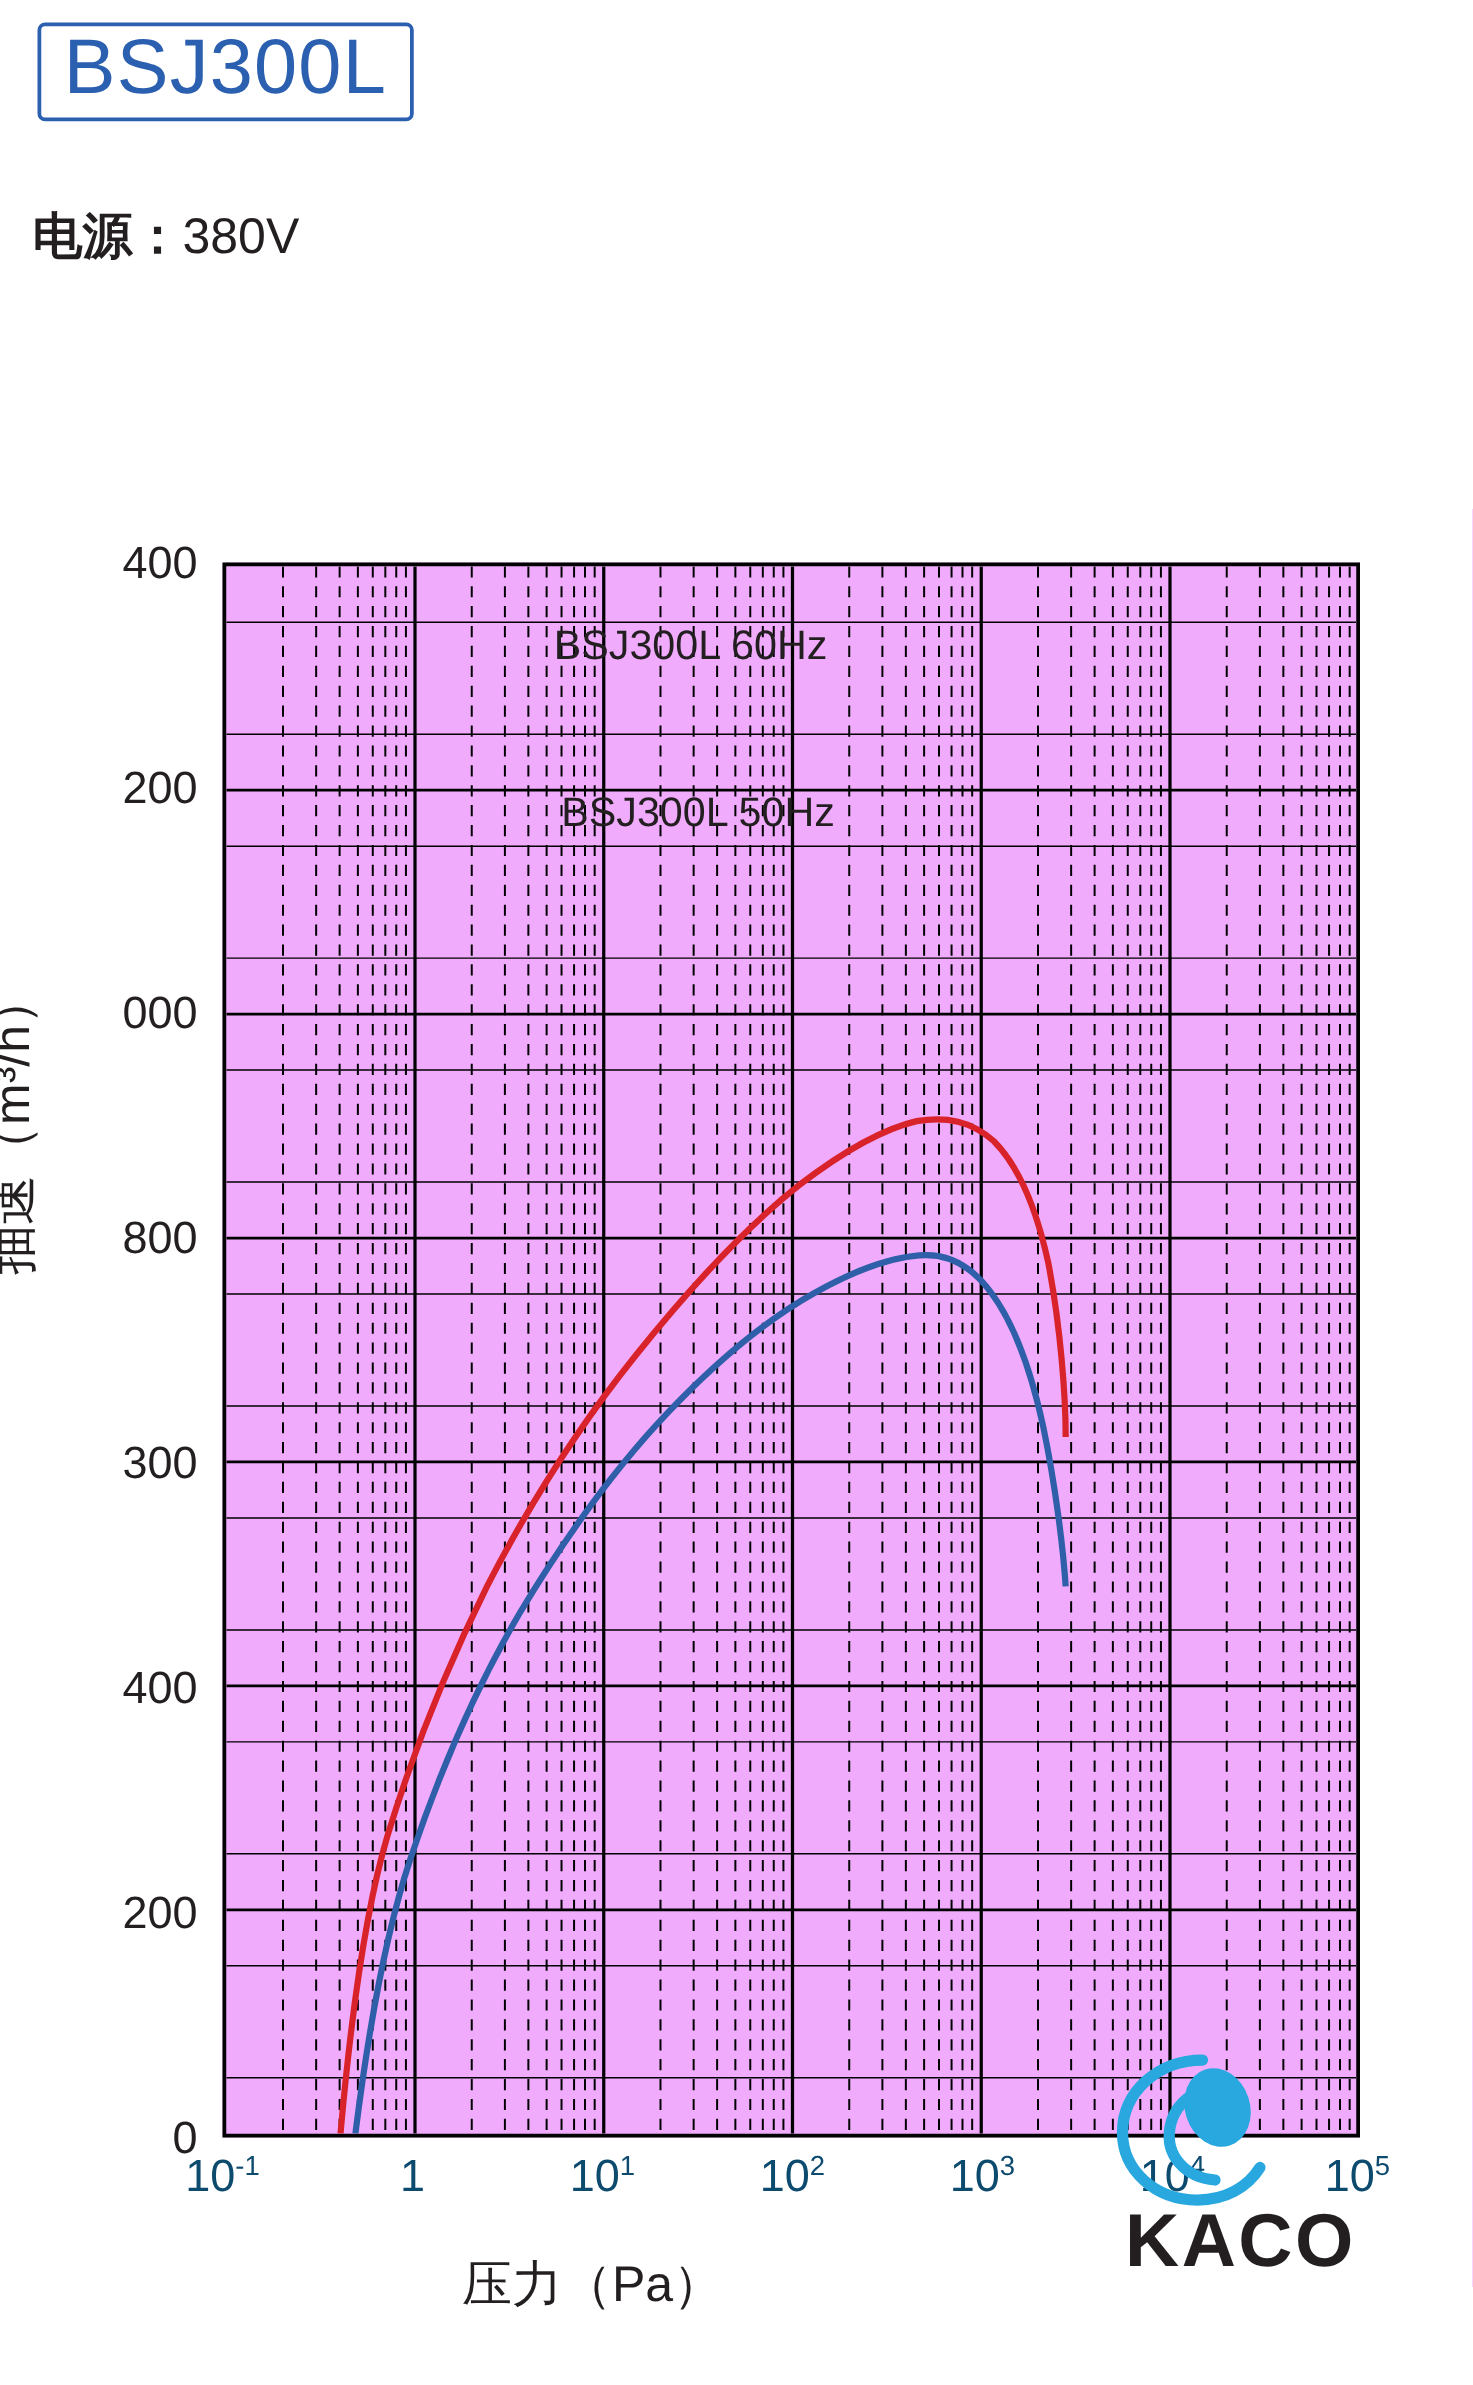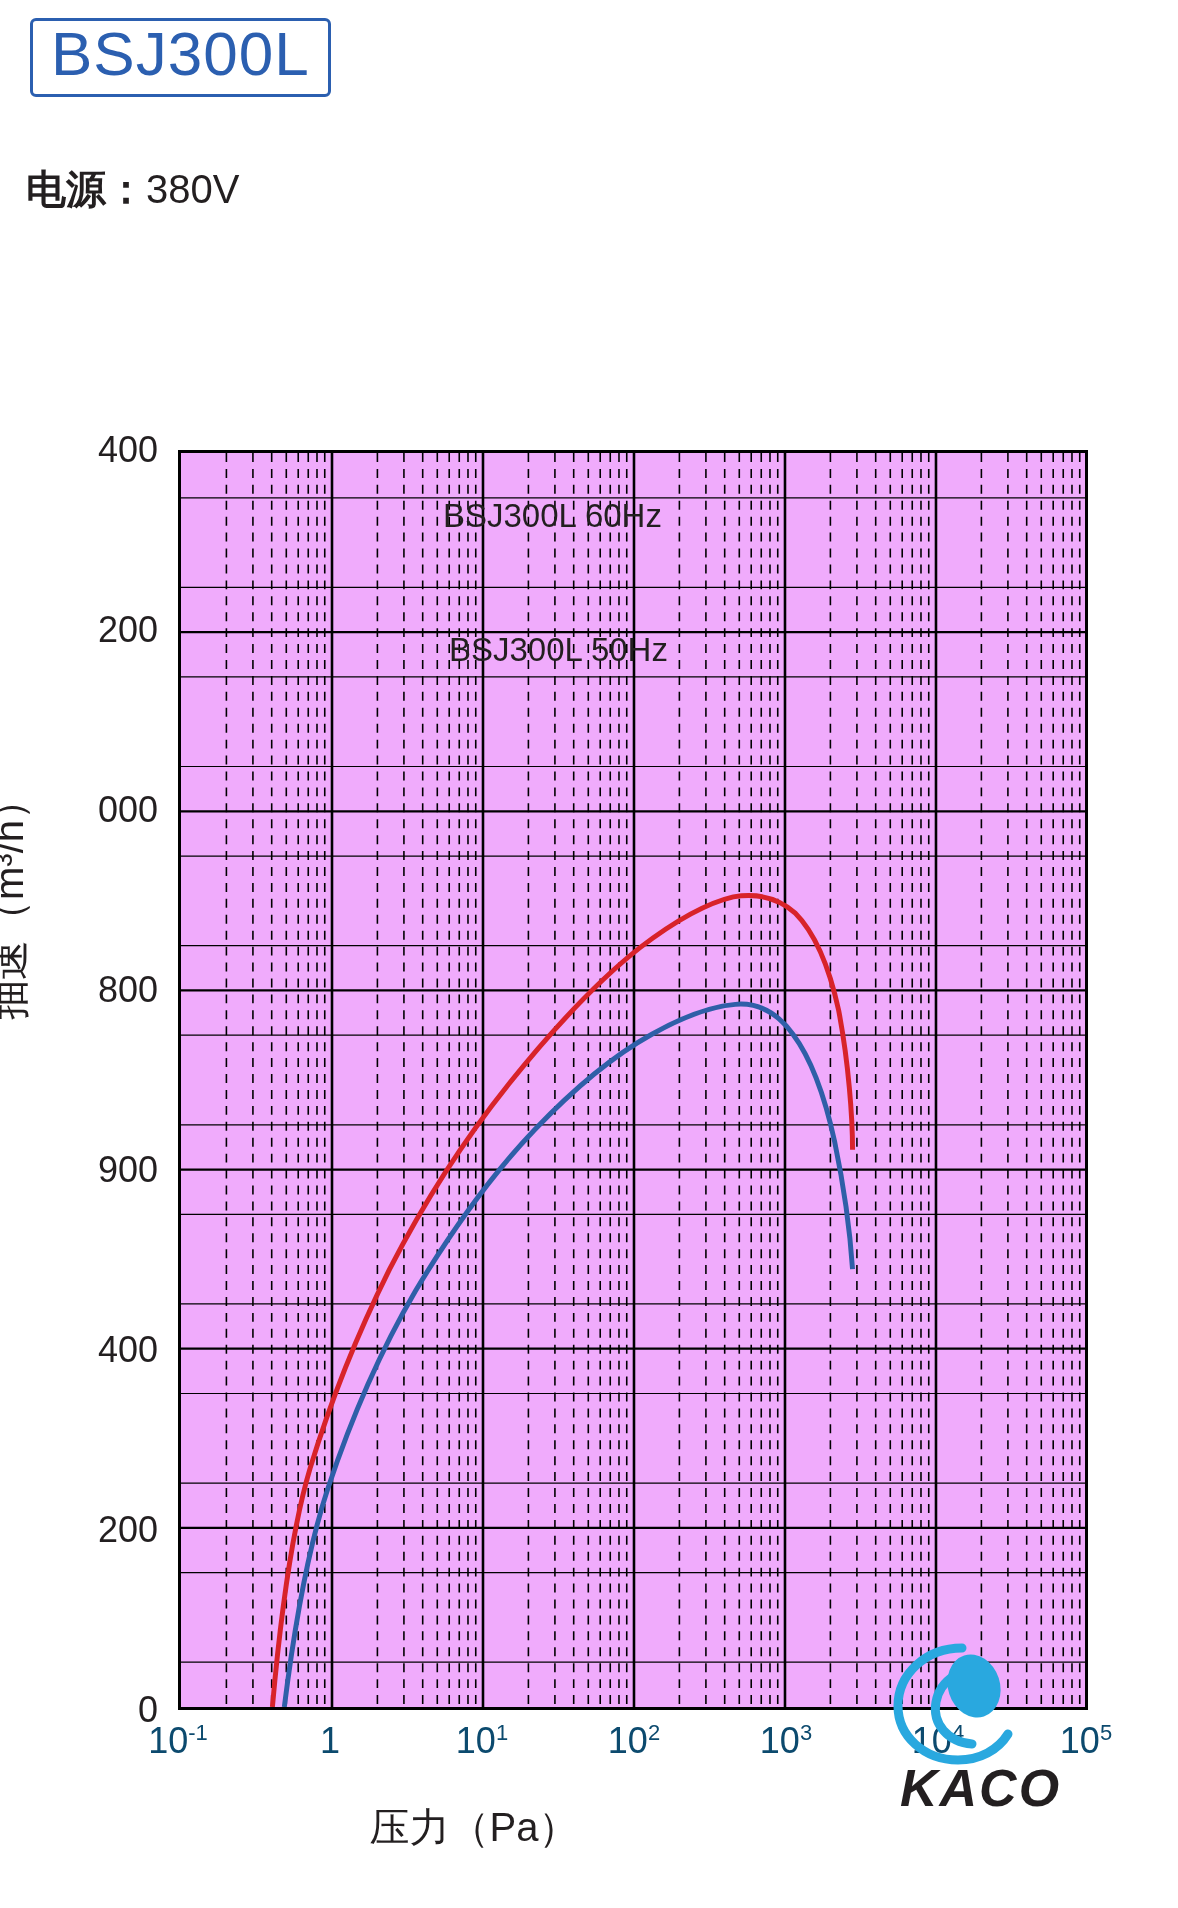--- a/index.html
+++ b/index.html
@@ -60,23 +60,22 @@
     font-size:40px;color:#231f20;
   }
   .curve-label{
     position:absolute;font-size:33px;color:#231f20;white-space:nowrap;
   }
   .logo{
     position:absolute;left:876px;top:1200px;width:280px;height:230px;
   }
   .logo .word{
     position:absolute;left:24px;top:128px;
-    font-size:52px;font-weight:bold;letter-spacing:2px;color:#231f20;
+    font-size:60px;font-weight:bold;letter-spacing:2px;color:#231f20;
     font-family:"Liberation Sans", sans-serif;
-    font-style:italic;
   }
 </style>
 </head>
 <body>
 
 <div class="title-box">
   <div class="title-text">BSJ300L</div>
 </div>
 
 <div class="spec-list">
@@ -87,21 +86,21 @@
 
 <div class="chart-wrap">
 
   <div class="ylabel">抽速（m³/h）</div>
 
   <div class="ytick-col">
     <div class="ytick" style="top:0px;">400</div>
     <div class="ytick" style="top:180px;">200</div>
     <div class="ytick" style="top:360px;">000</div>
     <div class="ytick" style="top:540px;">800</div>
-    <div class="ytick" style="top:720px;">900</div>
+    <div class="ytick" style="top:720px;">300</div>
     <div class="ytick" style="top:900px;">400</div>
     <div class="ytick" style="top:1080px;">200</div>
     <div class="ytick" style="top:1260px;">0</div>
   </div>
 
   <div class="plot">
     <div class="inner">
       <svg class="grid" viewBox="0 0 910 1260" preserveAspectRatio="none">
 
         <g stroke="#000" stroke-width="1.6" stroke-dasharray="9,7" fill="none">

